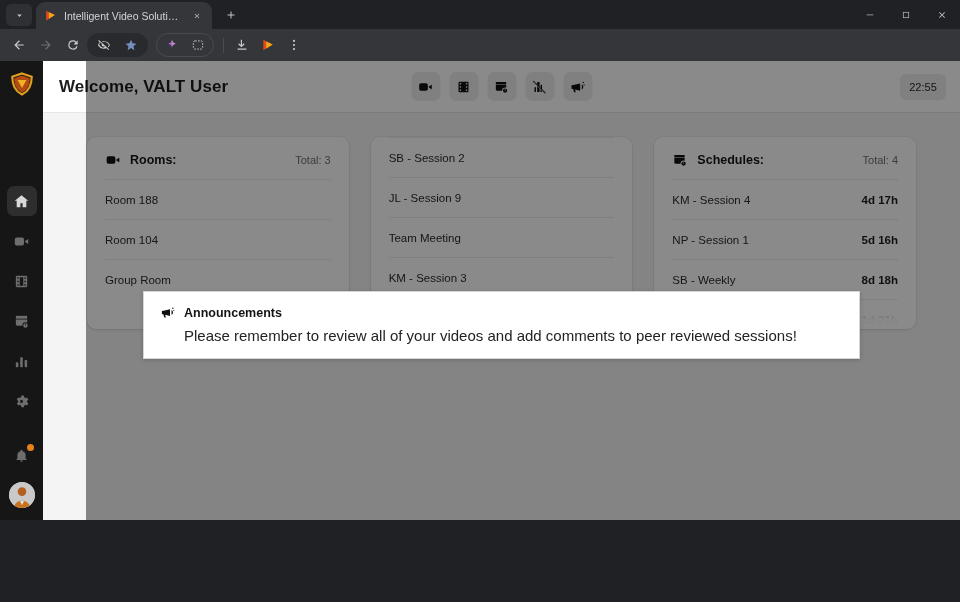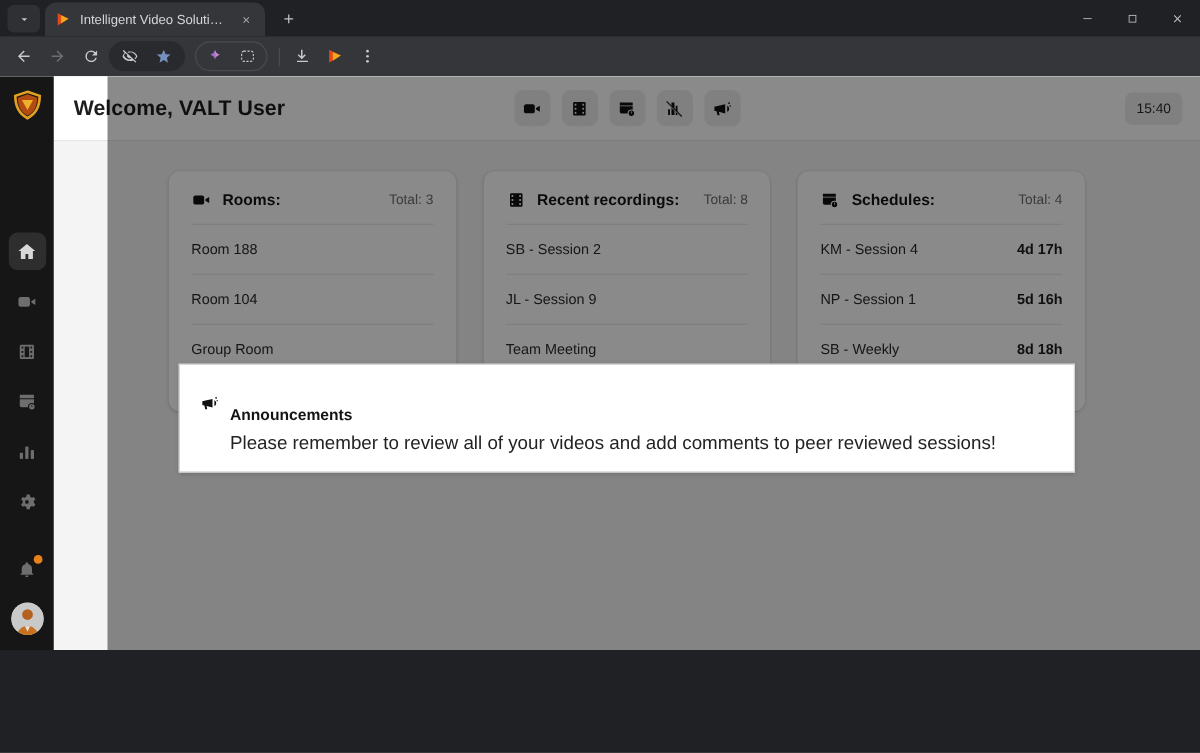--- a/index.html
+++ b/index.html
@@ -131,21 +131,21 @@
   .hdr-btn svg { width: 16px; height: 16px; fill: #111; }
   .clock {
     position: absolute; right: 14px; width: 46px; height: 26px;
     background: #eceded; border-radius: 6px;
     display: flex; align-items: center; justify-content: center;
     font-size: 11px; color: #2a2a2a;
   }
 
   .content { flex: 1; padding: 24px 0 0 0; position: relative; }
 
-  .cards { display: flex; gap: 22px; padding: 0 92px; }
+  .cards { display: flex; gap: 22px; padding: 0 44px; }
   .card {
     flex: 1; background: #fff; border-radius: 9px;
     box-shadow: 0 1px 3px rgba(0,0,0,0.10), 0 0 0 1px rgba(0,0,0,0.03);
     height: 192px; overflow: hidden; position: relative;
   }
   .card-hdr {
     display: flex; align-items: center; padding: 15px 18px 11px 18px;
   }
   .card-ico { width: 16px; height: 16px; margin-right: 9px; flex: 0 0 16px; display: flex; align-items: center; justify-content: center; }
   .card-ico svg { width: 16px; height: 16px; fill: #111; }
@@ -168,21 +168,21 @@
     position: absolute; left: 100px; right: 100px; top: 230px;
     z-index: 20;
   }
   .announce {
     background: #ffffff; border: 1px solid #d6d6d6;
     padding: 13px 16px 14px 16px;
     box-shadow: 0 1px 4px rgba(0,0,0,0.18);
   }
   .announce-hdr { display: flex; align-items: center; gap: 9px; margin-bottom: 7px; }
   .announce-hdr svg { width: 15px; height: 15px; fill: #111; }
-  .announce-title { font-size: 12.5px; font-weight: bold; color: #141414; margin-top: 20px; }
+  .announce-title { font-size: 12.5px; font-weight: bold; color: #141414; }
   .announce-body { font-size: 15px; color: #232323; padding-left: 24px; }
 
   
   .dim {
     position: absolute; left: 43px; top: 0; right: 0; bottom: 0;
     background: rgba(0,0,0,0.46); z-index: 10; pointer-events: none;
   }
 </style>
 </head>
 <body>
@@ -428,21 +428,21 @@
           <div class="hdr-btn">
             <svg viewBox="0 0 24 24">
               <path d="M3 9.5v5l2.6.6 1.1 4.7h2.6l-.9-4.1 7.6 2V6.7L5.6 9z"></path>
               <path d="M18.4 8.3v7.4c1.4-.5 2.3-1.9 2.3-3.7s-.9-3.2-2.3-3.7z"></path>
               <circle cx="20.6" cy="5.2" r="1.1"></circle>
                 <circle cx="22" cy="8.8" r="0.9"></circle>
             </svg>
           </div>
         </div>
 
-        <div class="clock">15:40</div>
+        <div class="clock">22:55</div>
       </div>
 
       <div class="content">
 
         <div class="cards">
 
           <div class="card">
             <div class="card-hdr">
               <span class="card-ico">
                 <svg viewBox="0 0 24 24">
@@ -463,35 +463,20 @@
                 <span class="row-time"></span>
               </div>
               <div class="row">
                 <span>Group Room</span>
                 <span class="row-time"></span>
               </div>
             </div>
           </div>
 
           <div class="card">
-            <div class="card-hdr">
-              <span class="card-ico">
-                <svg viewBox="0 0 24 24">
-                  <rect x="4.5" y="4" width="15" height="16" rx="1.5"></rect>
-                  <rect x="6.4" y="6" width="2" height="2.2" fill="#fff"></rect>
-                    <rect x="6.4" y="10.9" width="2" height="2.2" fill="#fff"></rect>
-                    <rect x="6.4" y="15.8" width="2" height="2.2" fill="#fff"></rect>
-                  <rect x="15.6" y="6" width="2" height="2.2" fill="#fff"></rect>
-                    <rect x="15.6" y="10.9" width="2" height="2.2" fill="#fff"></rect>
-                    <rect x="15.6" y="15.8" width="2" height="2.2" fill="#fff"></rect>
-                </svg>
-              </span>
-              <span class="card-title">Recent recordings:</span>
-              <span class="card-total">Total: 8</span>
-            </div>
             <div class="card-rows">
               <div class="row">
                 <span>SB - Session 2</span>
                 <span class="row-time"></span>
               </div>
               <div class="row">
                 <span>JL - Session 9</span>
                 <span class="row-time"></span>
               </div>
               <div class="row">

